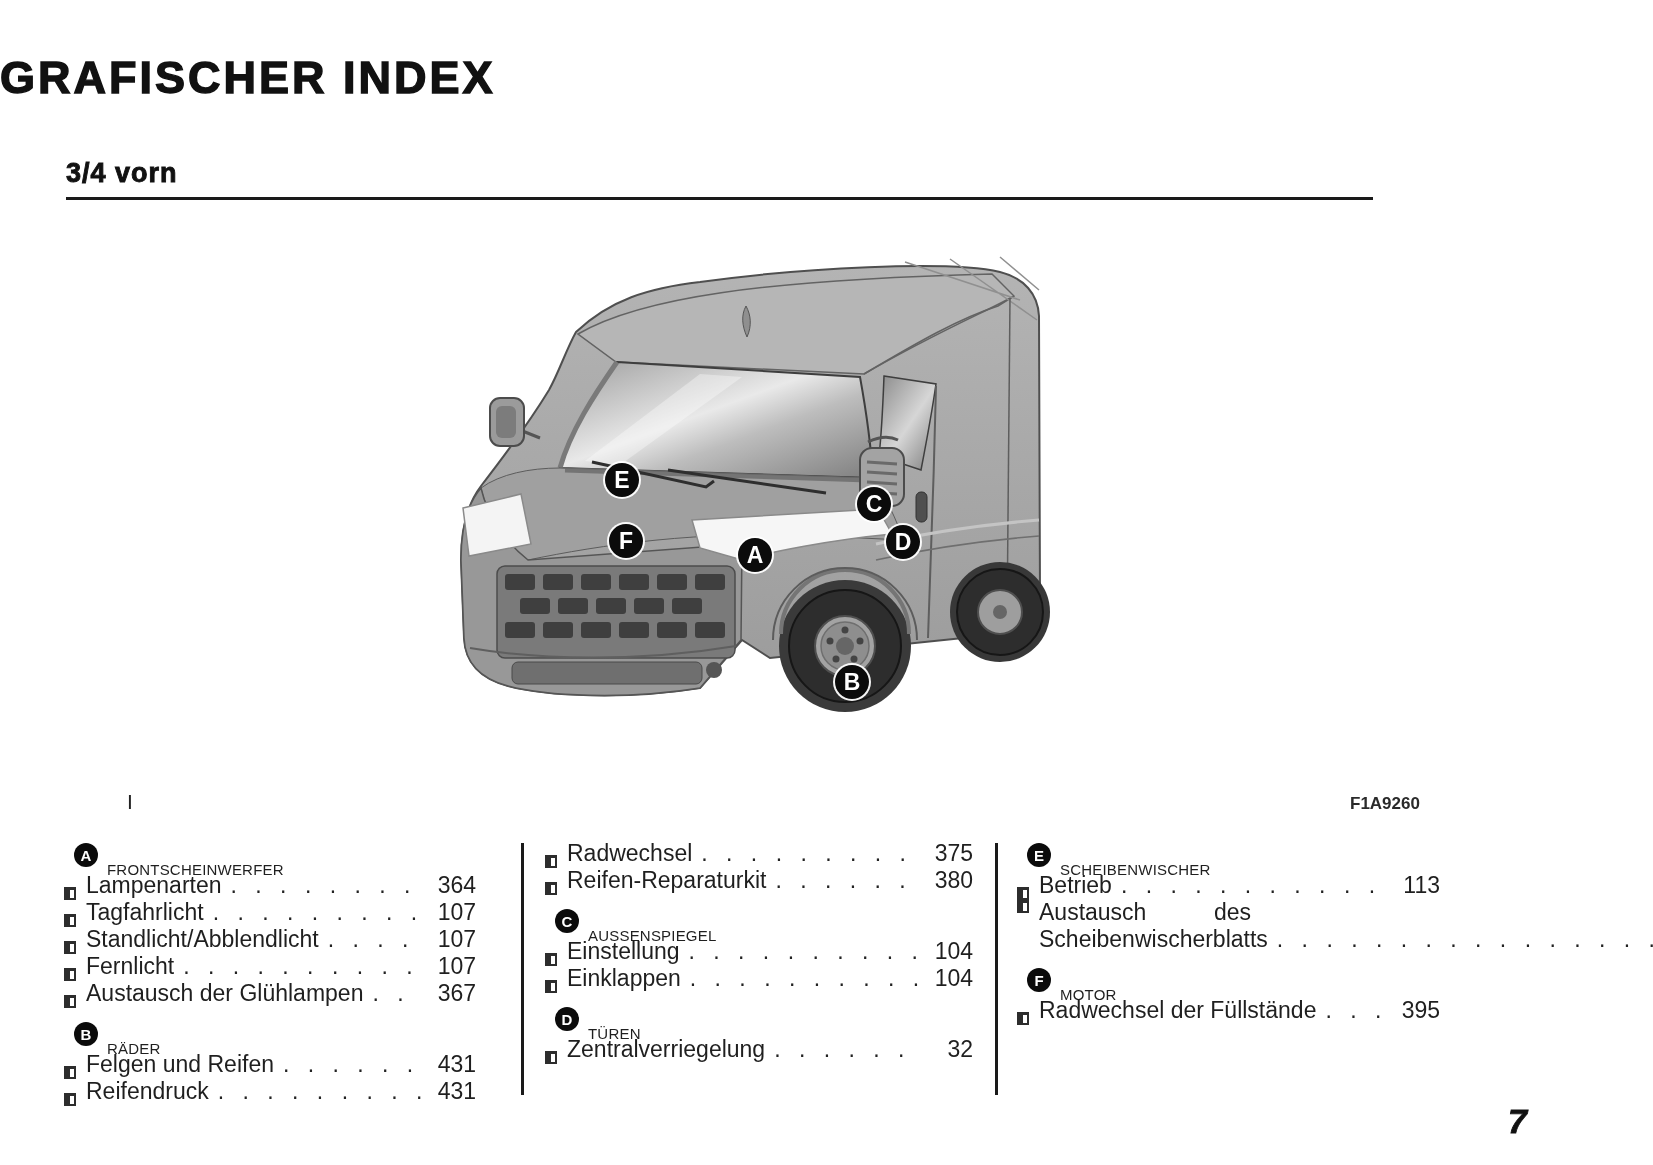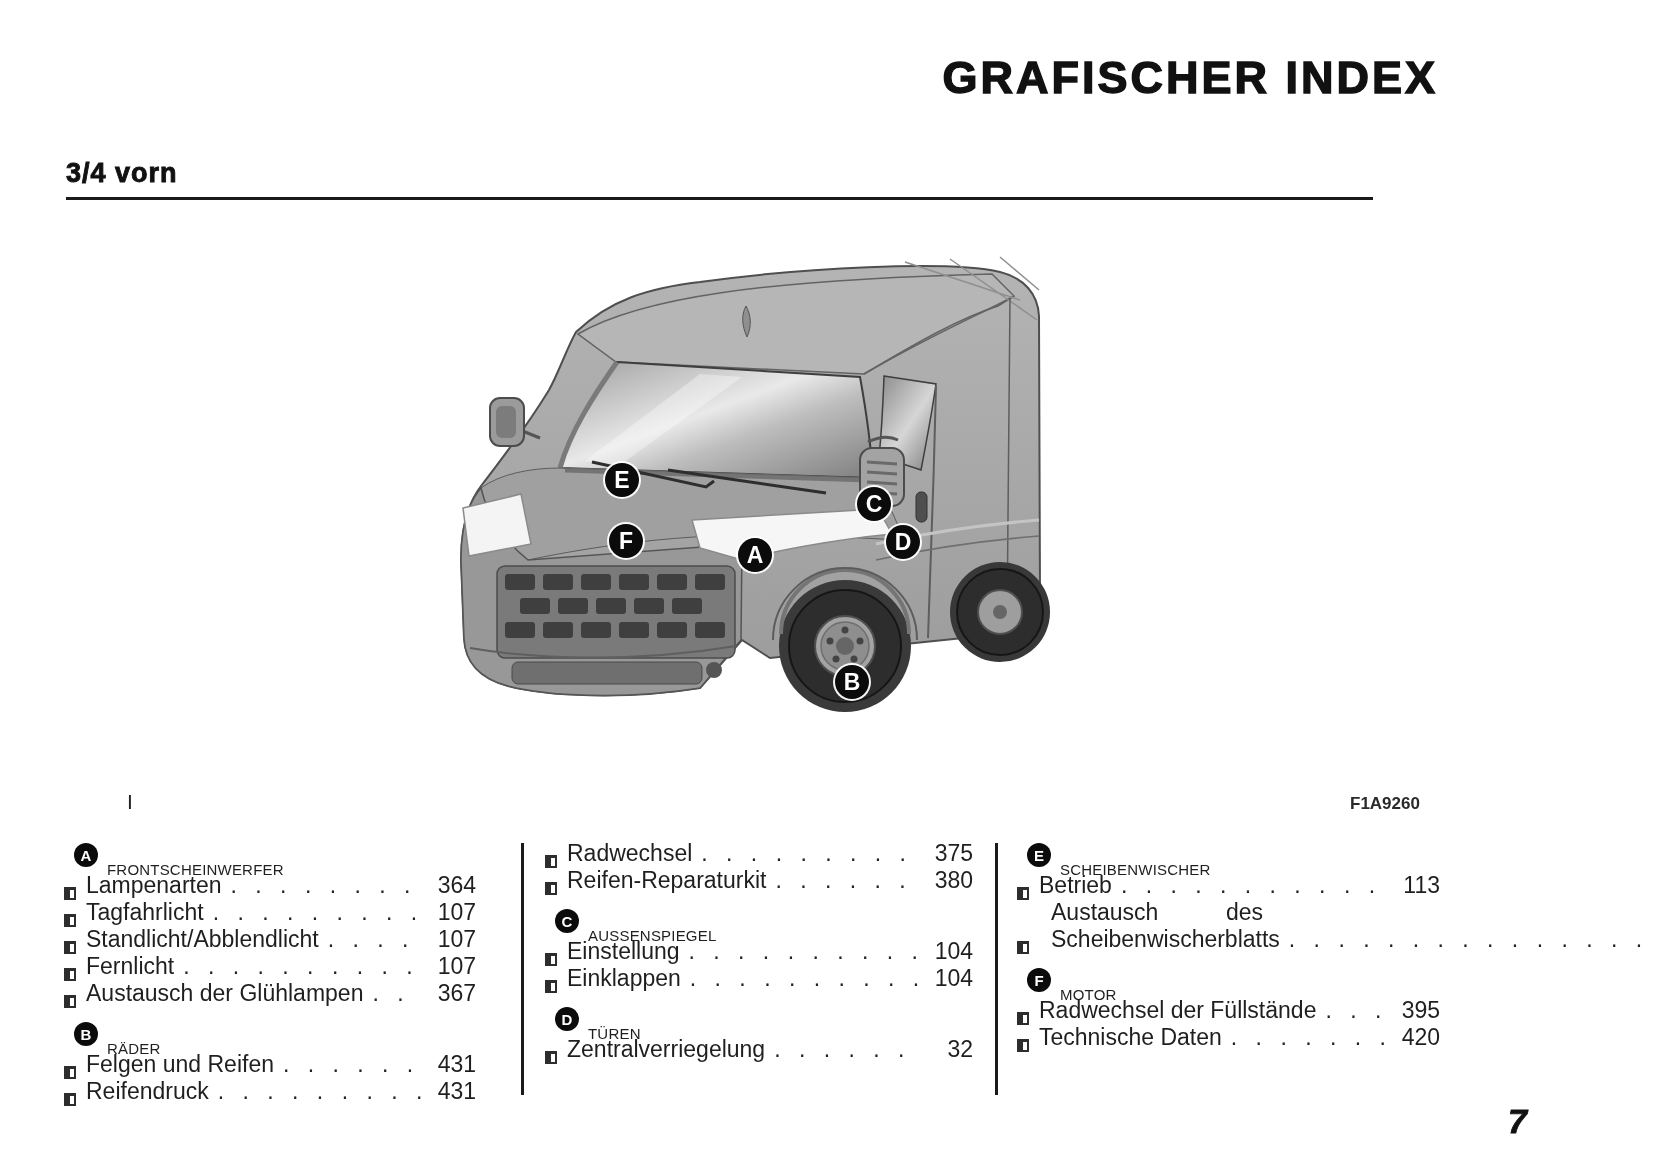--- a/index.html
+++ b/index.html
@@ -3,21 +3,21 @@
 <meta charset="utf-8">
 <style>
   * { margin:0; padding:0; box-sizing:border-box; }
   html,body { background:#ffffff; }
   body {
     width:1653px; height:1165px; position:relative; overflow:hidden;
     font-family:"Liberation Sans", sans-serif; color:#1c1c1c;
   }
   
   .title {
-    position:absolute; top:52px; left:0; width:1438px; text-align:right;
+    position:absolute; top:52px; left:0; width:1438px; text-align:left;
     font-size:45px; font-weight:bold; letter-spacing:3px;
     -webkit-text-stroke:1.4px #111; color:#111;
   }
   .section-heading {
     position:absolute; top:158px; left:66px;
     font-size:27px; font-weight:bold; letter-spacing:1px;
     -webkit-text-stroke:0.9px #111; color:#111;
   }
   .section-rule {
     position:absolute; top:197px; left:66px; width:1307px; height:3px; background:#1a1a1a;
@@ -56,21 +56,21 @@
     position:relative; top:1px;
   }
   .entry .label { white-space:nowrap; }
   .dots { flex:1 1 auto; overflow:hidden; white-space:nowrap; margin:0 6px 0 9px; }
   .dots::after {
     content:". . . . . . . . . . . . . . . . . . . . . . . . . . . . . . . . . . . .";
     letter-spacing:6px; color:#222;
   }
   .pagenum { flex:0 0 auto; min-width:46px; text-align:right; }
 
-  .two-line { align-items:flex-end;gap:12px; }
+  .two-line { align-items:flex-start; }
   .two-line .wrap { flex:1 1 auto; }
   .justify-line { width:212px; text-align:justify; text-align-last:justify; }
   .line2 { display:flex; align-items:baseline; }
 
   .page-number {
     position:absolute; left:1508px; top:1102px; font-size:34px; font-weight:bold; font-style:italic;
     -webkit-text-stroke:0.8px #111; color:#111;
   }
 </style>
 </head>
@@ -343,22 +343,16 @@
     <div class="sec-head gap">
       <span class="sec-badge">F</span>
       <span class="sec-title">MOTOR</span>
     </div>
     <div class="entry">
       <span class="bullet"></span>
       <span class="label">Radwechsel der Füllstände</span>
       <span class="dots"></span>
       <span class="pagenum">395</span>
     </div>
-    <div class="entry">
-      <span class="bullet"></span>
-      <span class="label">Technische Daten</span>
-      <span class="dots"></span>
-      <span class="pagenum">420</span>
-    </div>
   </div>
 
   <div class="page-number">7</div>
 </div>
 
 </body></html>

